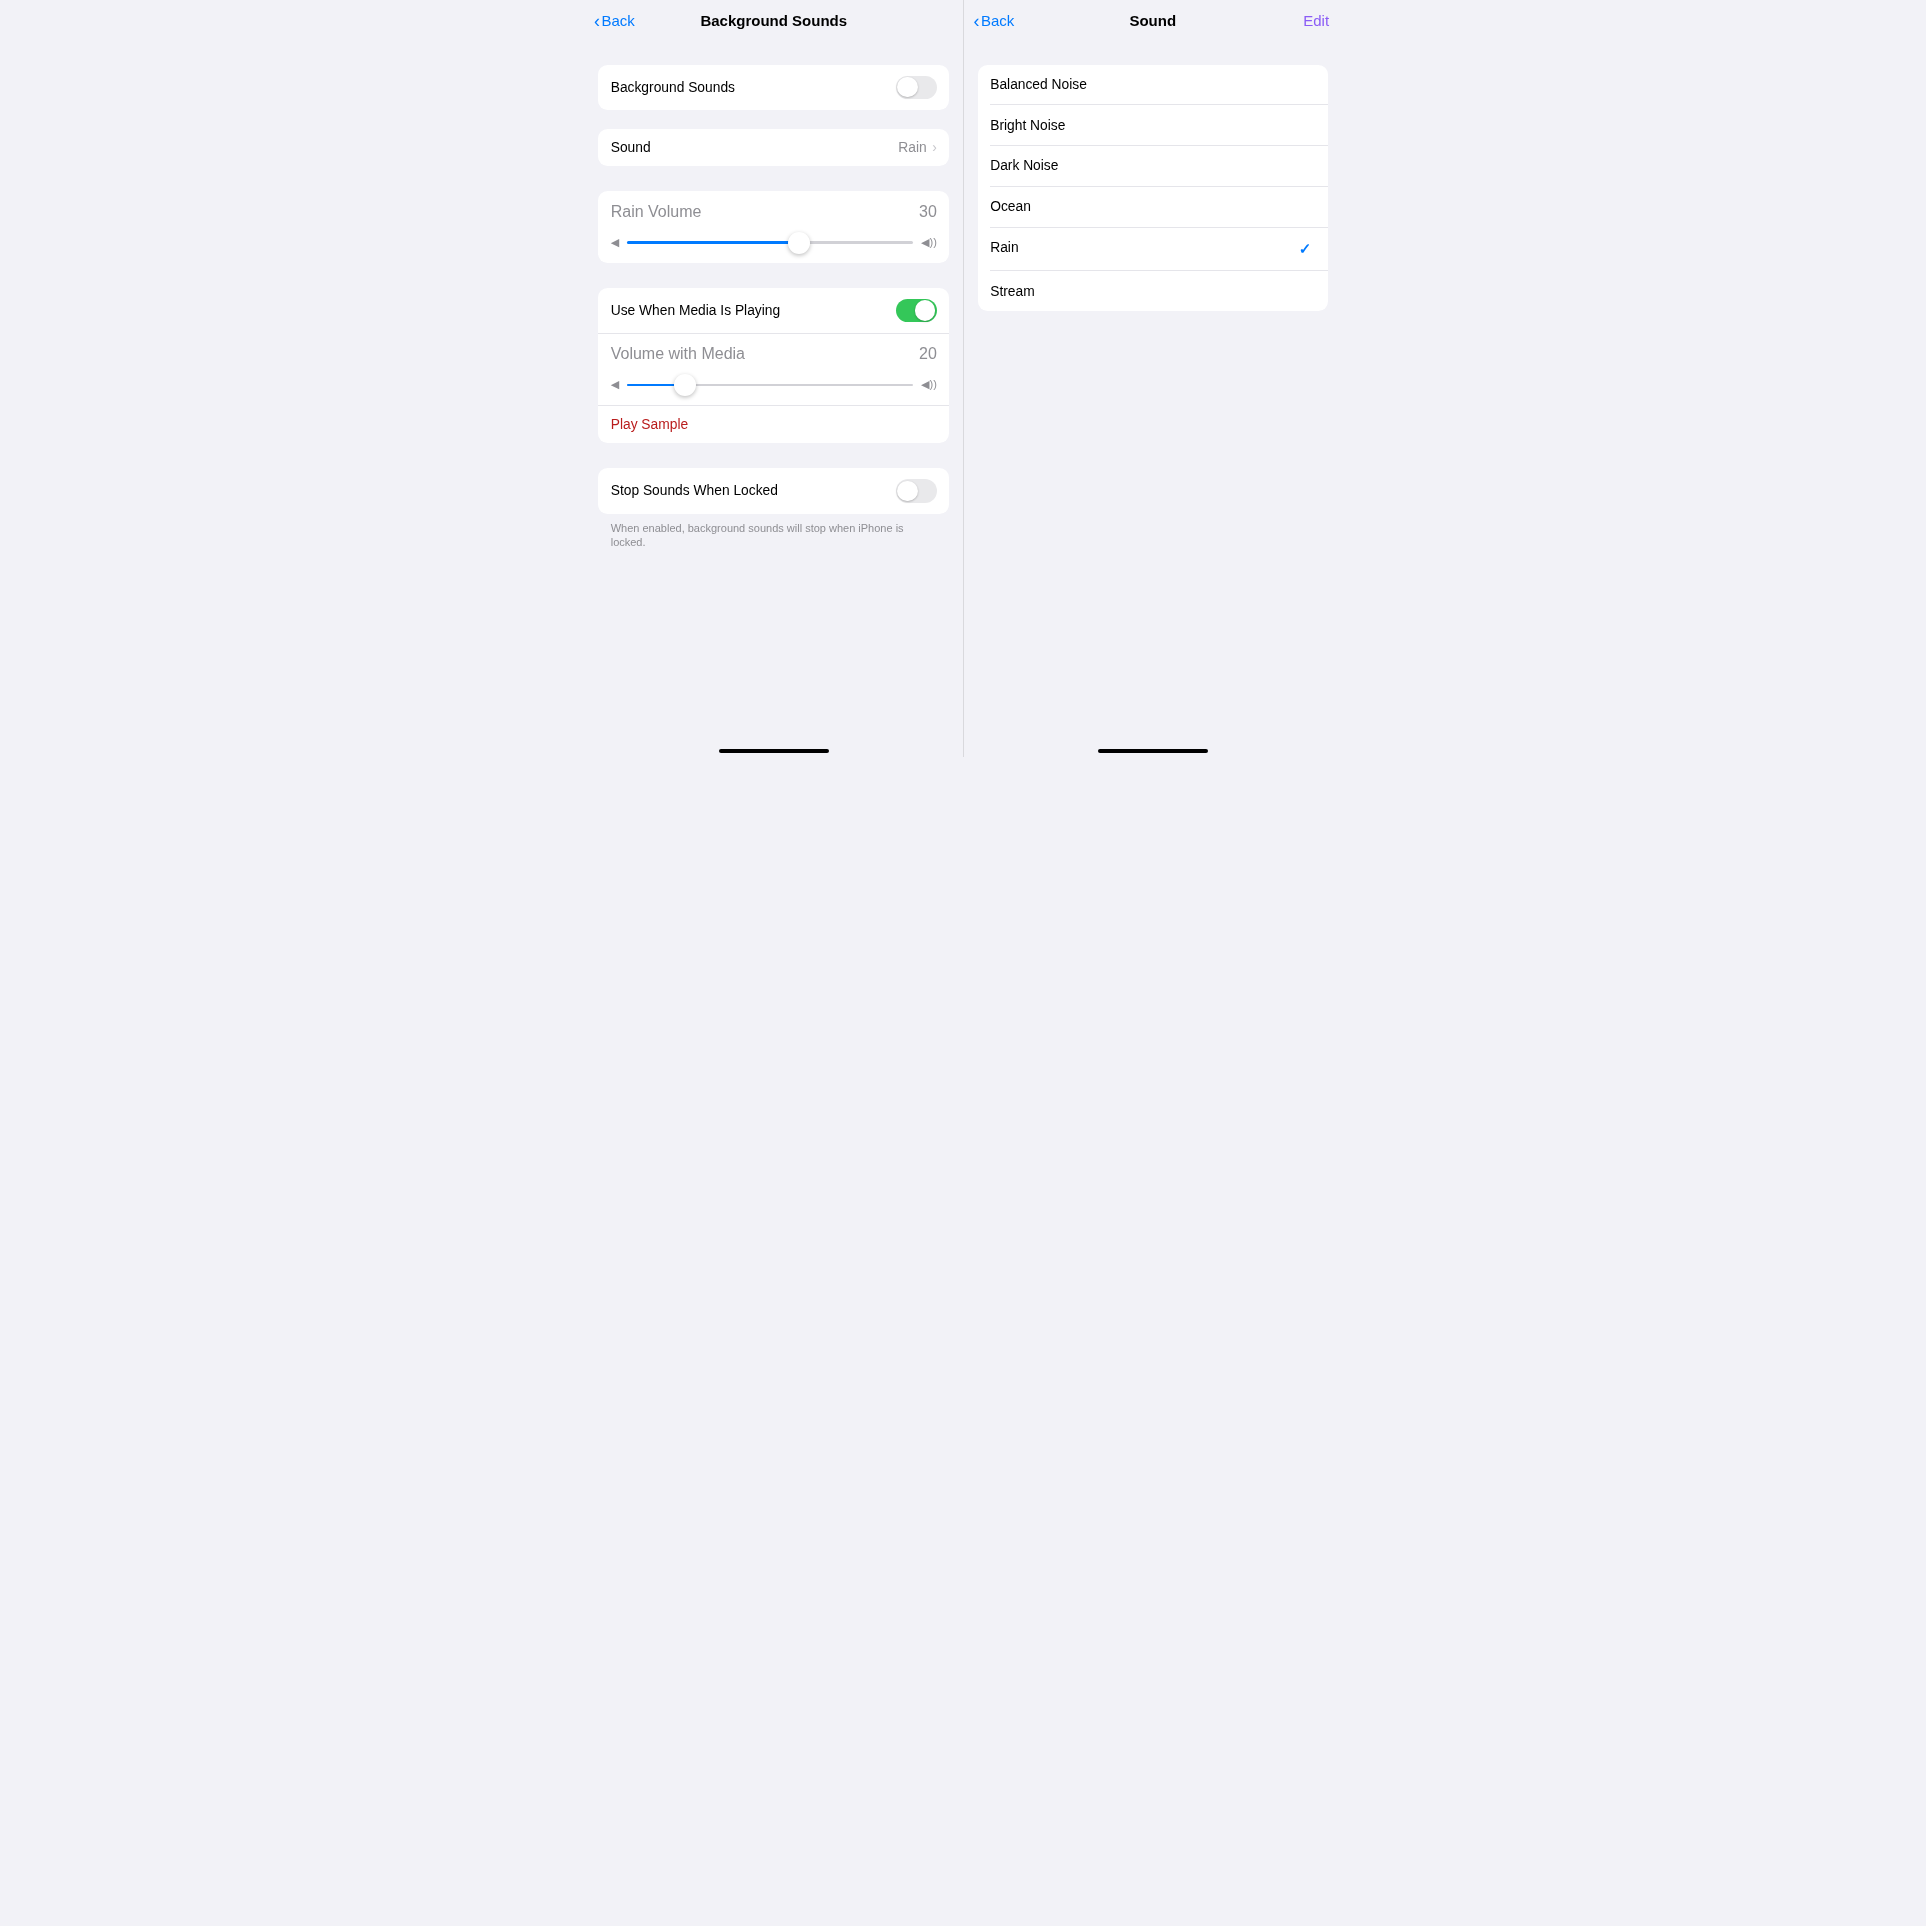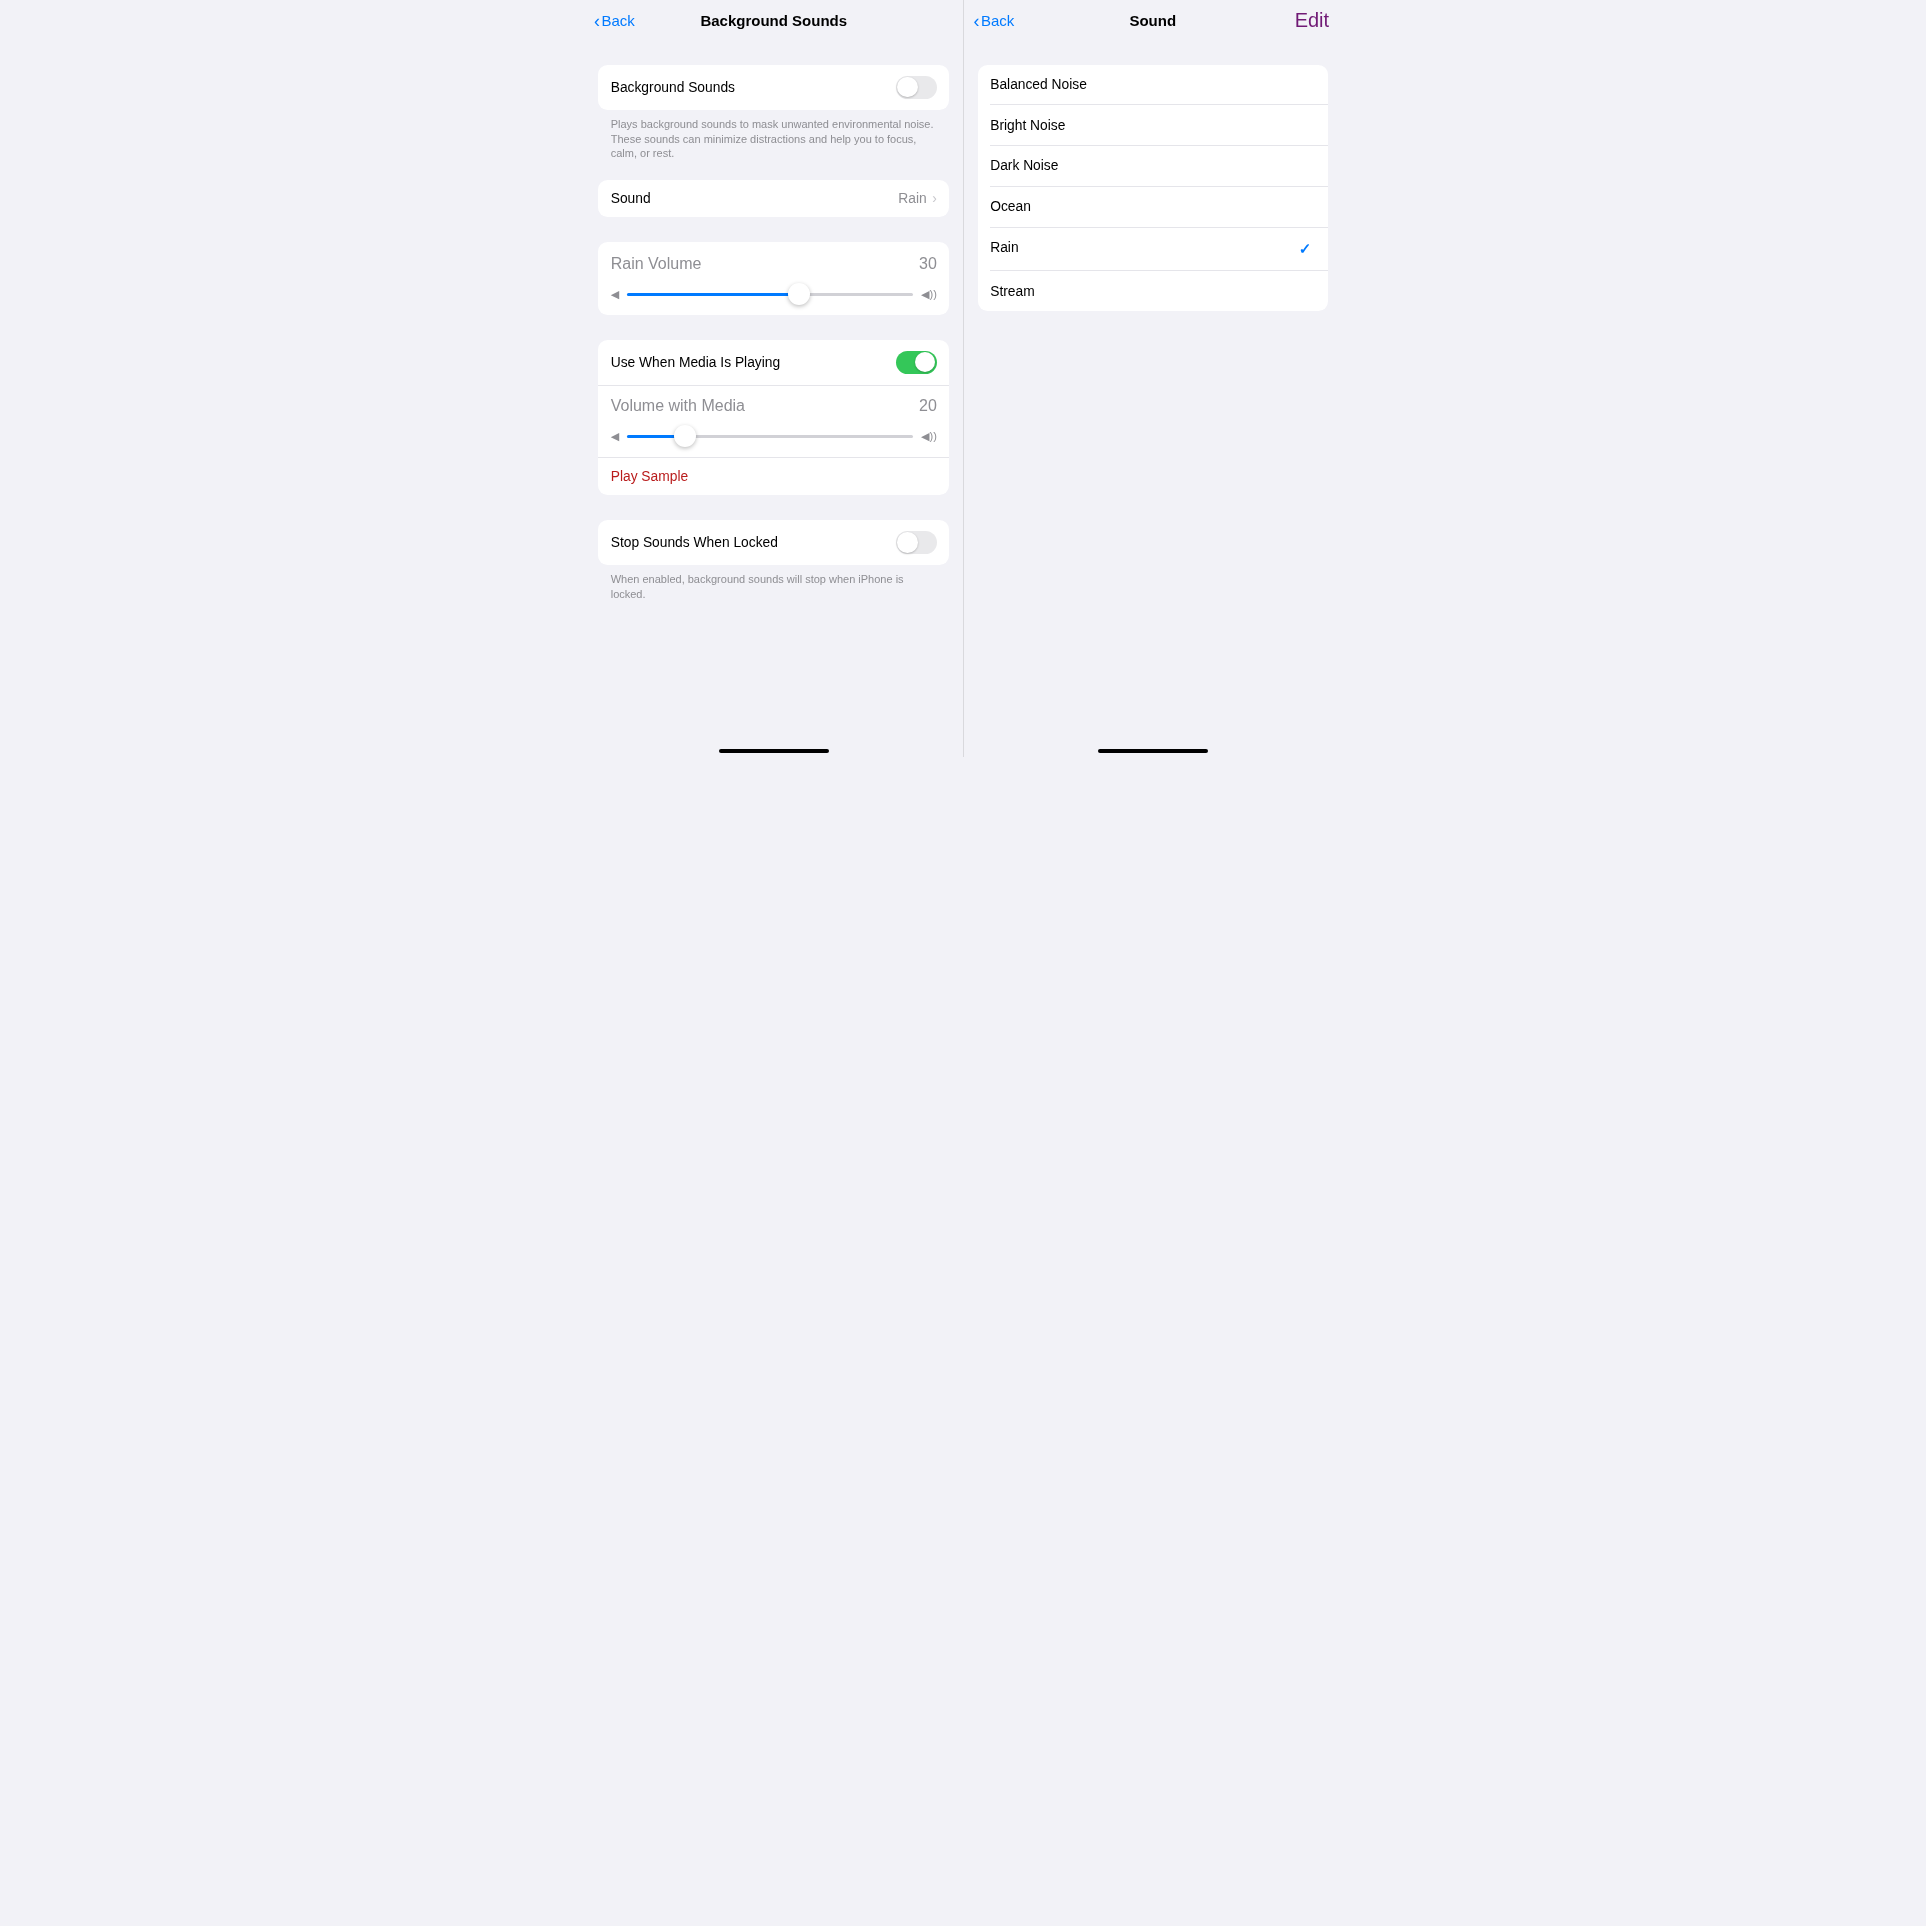--- a/index.html
+++ b/index.html
@@ -38,21 +38,21 @@
     top: 0;
     height: 41px;
     display: flex;
     align-items: center;
   }
   .nav-left { left: 9.6px; }
   .nav-right { right: 12.4px; }
   .back-link { color:#007aff; font-size:15px; display:flex; align-items:center; cursor:pointer; }
   .chev-back { font-size:18px; font-weight:500; margin-right:1.4px; line-height:1; }
   .nav-title { font-size:15px; font-weight:600; }
-  .edit-link { color:#701a75; font-size:20px; cursor:pointer; }
+  .edit-link { color:#8b5cf6; font-size:15px; cursor:pointer; }
 
   .content { padding: 5.5px 13.8px 0 13.8px; flex:1; overflow:hidden; }
 
   .card {
     background:#fff;
     border-radius:9.6px;
     overflow:hidden;
   }
   .gap-lg { margin-top: 25px; }
   .gap-md { margin-top: 19px; }
@@ -141,21 +141,20 @@
     <div class="content">
 
       <div class="card gap-first">
         <div class="row">
           <span>Background Sounds</span>
           <div class="toggle off">
             <div class="knob"></div>
           </div>
         </div>
       </div>
-      <div class="footer-text">Plays background sounds to mask unwanted environmental noise. These sounds can minimize distractions and help you to focus, calm, or rest.</div>
 
       <div class="card gap-md">
         <div class="row">
           <span>Sound</span>
           <span class="right">
             <span>Rain</span>
             <span class="chev">›</span>
           </span>
         </div>
       </div>

